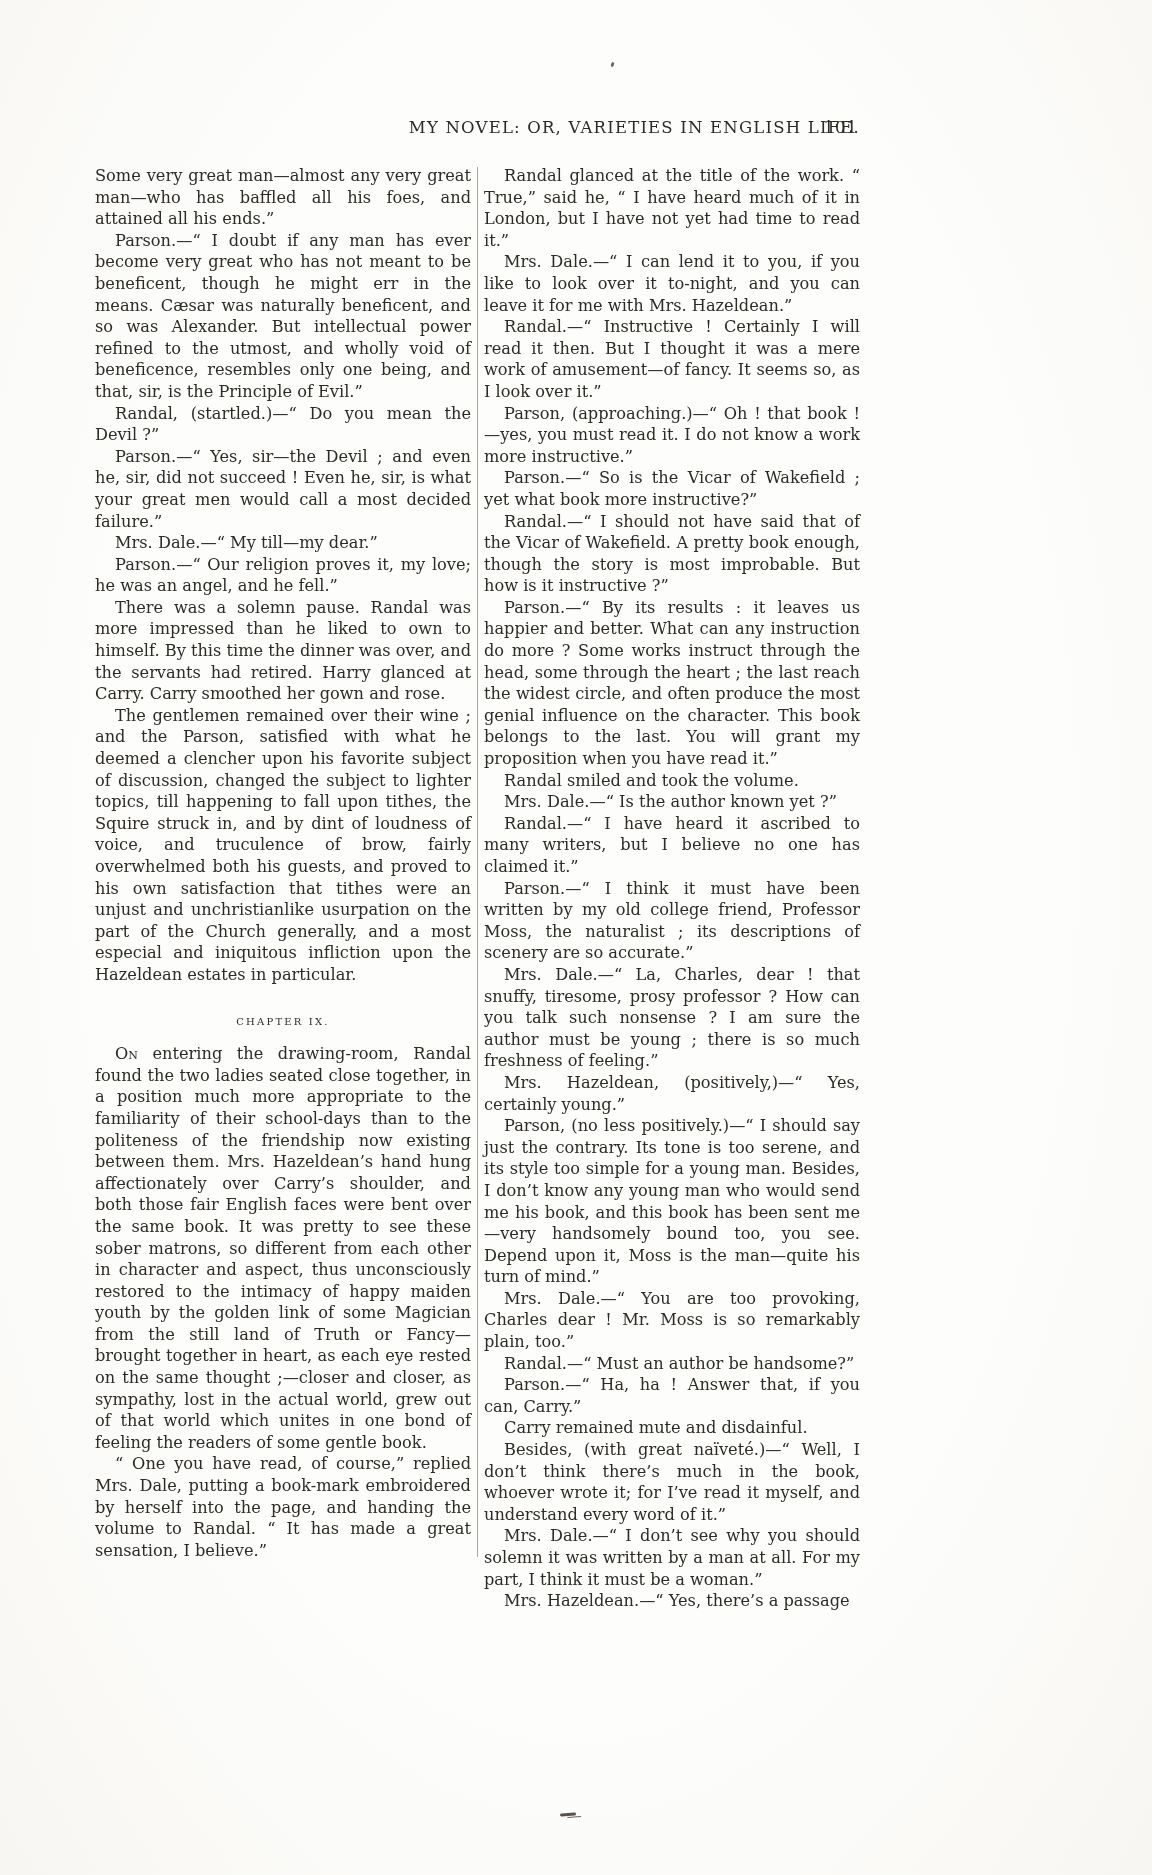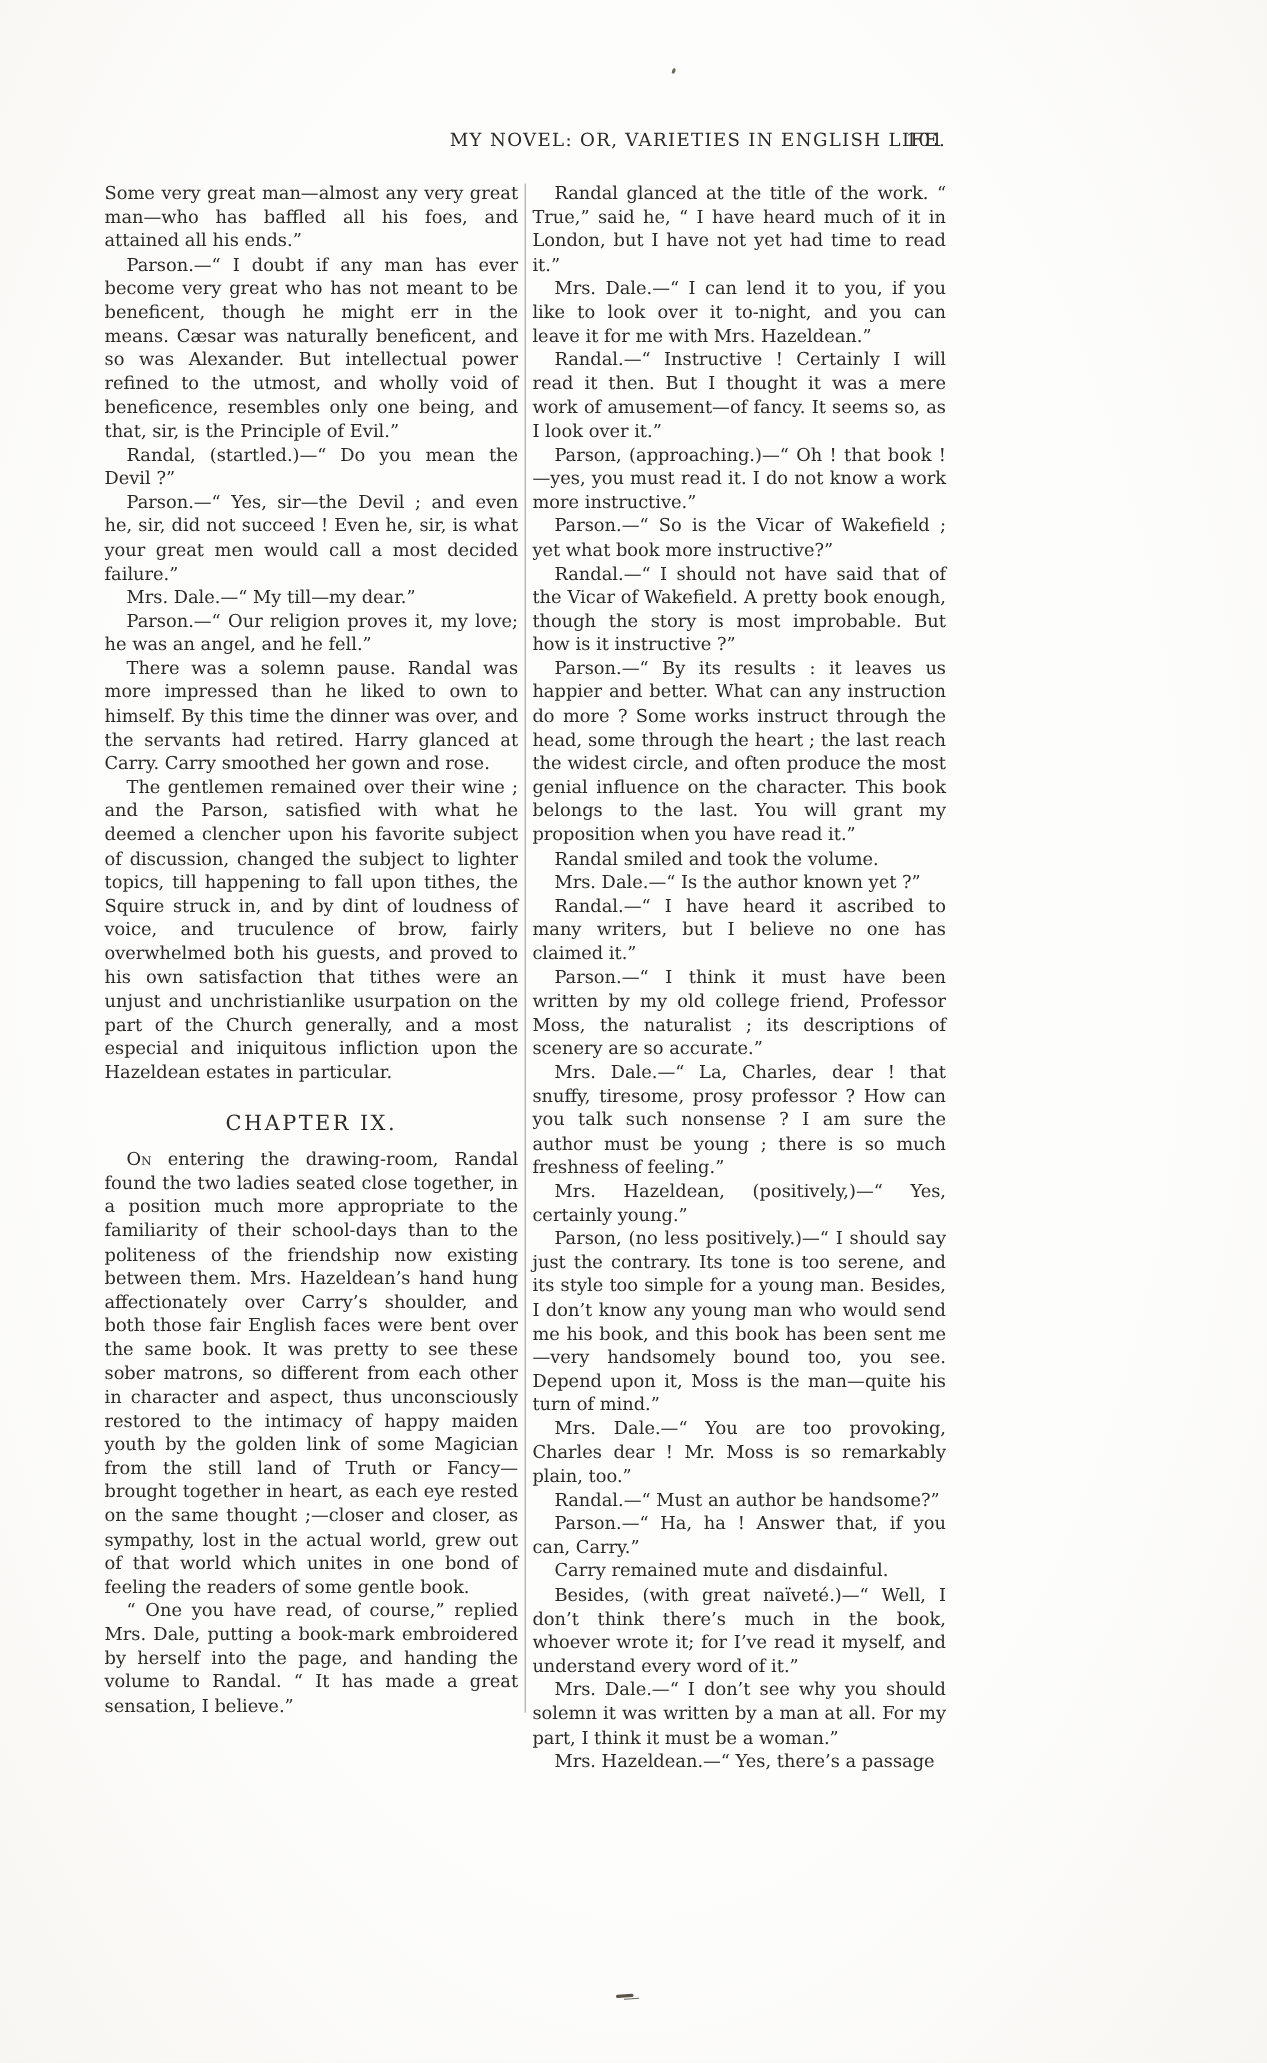--- a/index.html
+++ b/index.html
@@ -50,21 +50,21 @@
     width: 1px;
     background: #aaa69d;
     margin: 2px 6px 0 6px;
     min-height: 1390px;
   }
   .para { margin: 0; text-indent: 20px; }
   .para.flush { text-indent: 0; }
   .para.chapter {
     text-indent: 0;
     text-align: center;
-    font-size: 19px;
+    font-size: 10px;
     letter-spacing: 2.2px;
     margin: 25px 0 11px 0;
   }
   .it { }
   .sc { font-variant: small-caps; }
   .speck-top {
     position: absolute;
     left: 611px; top: 62px;
     width: 3px; height: 5px;
     background: #6b675f;

